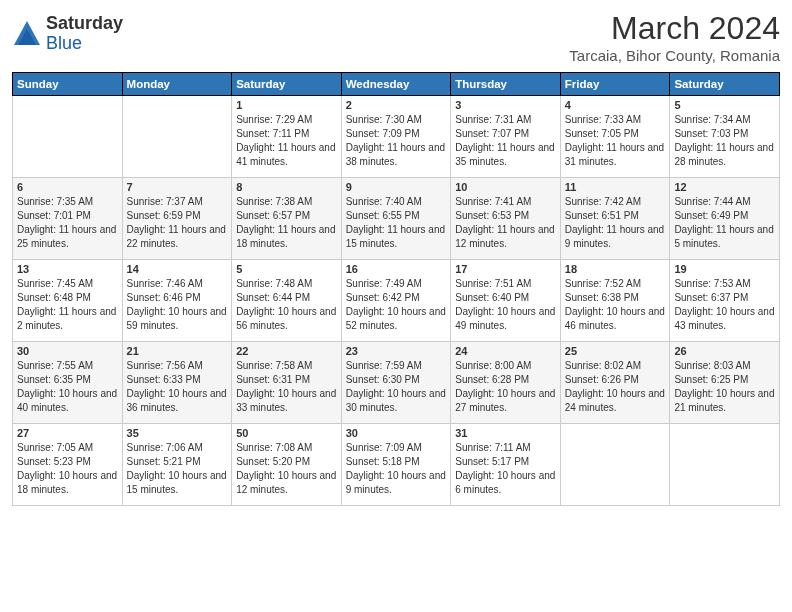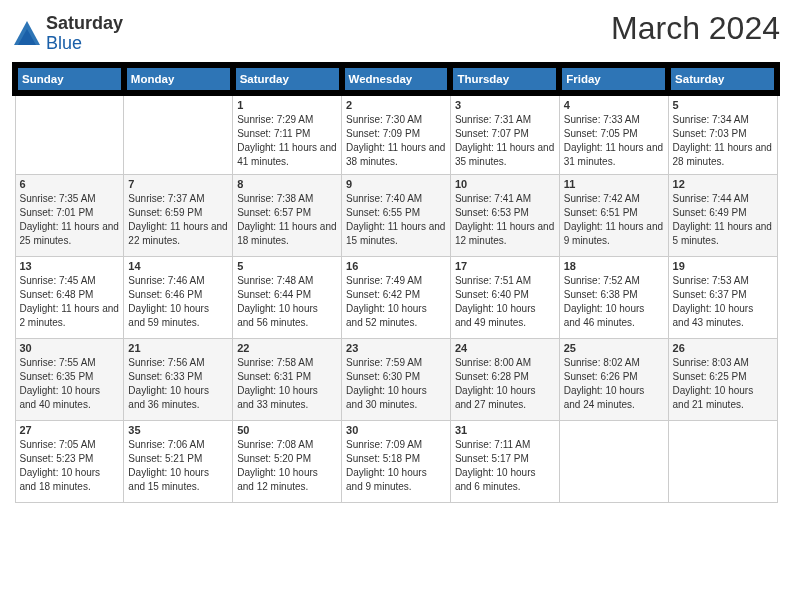--- a/index.html
+++ b/index.html
@@ -63,21 +63,21 @@
       width: 100%;
       border-collapse: collapse;
       table-layout: fixed;
     }
     thead tr th {
       background-color: #2e75b6;
       color: #fff;
       font-size: 11.5px;
       font-weight: bold;
       padding: 5px 4px;
-      border: 6px solid #000000;
+      border: 1px solid #000000;
       text-align: left;
     }
     tbody tr td {
       vertical-align: top;
       border: 1px solid #ccc;
       padding: 3px 4px;
       font-size: 9.5px;
       color: #333;
       height: 82px;
       background: #fff;
@@ -110,20 +110,21 @@
         <polygon points="15,2 28,26 2,26" fill="#2e75b6"></polygon>
         <polygon points="15,10 24,26 6,26" fill="#1a5fa8"></polygon>
       </svg>
       <div class="logo-text">
         <span class="logo-general">Saturday</span>
         <span class="logo-blue">Blue</span>
       </div>
     </div>
     <div class="title-block">
       <div class="month-title">March 2024</div>
+      <div class="subtitle">Tarcaia, Bihor County, Romania</div>
     </div>
   </div>
 
   <table>
     <thead>
       <tr>
         <th>Sunday</th>
         <th>Monday</th>
         <th>Saturday</th>
         <th>Wednesday</th>

